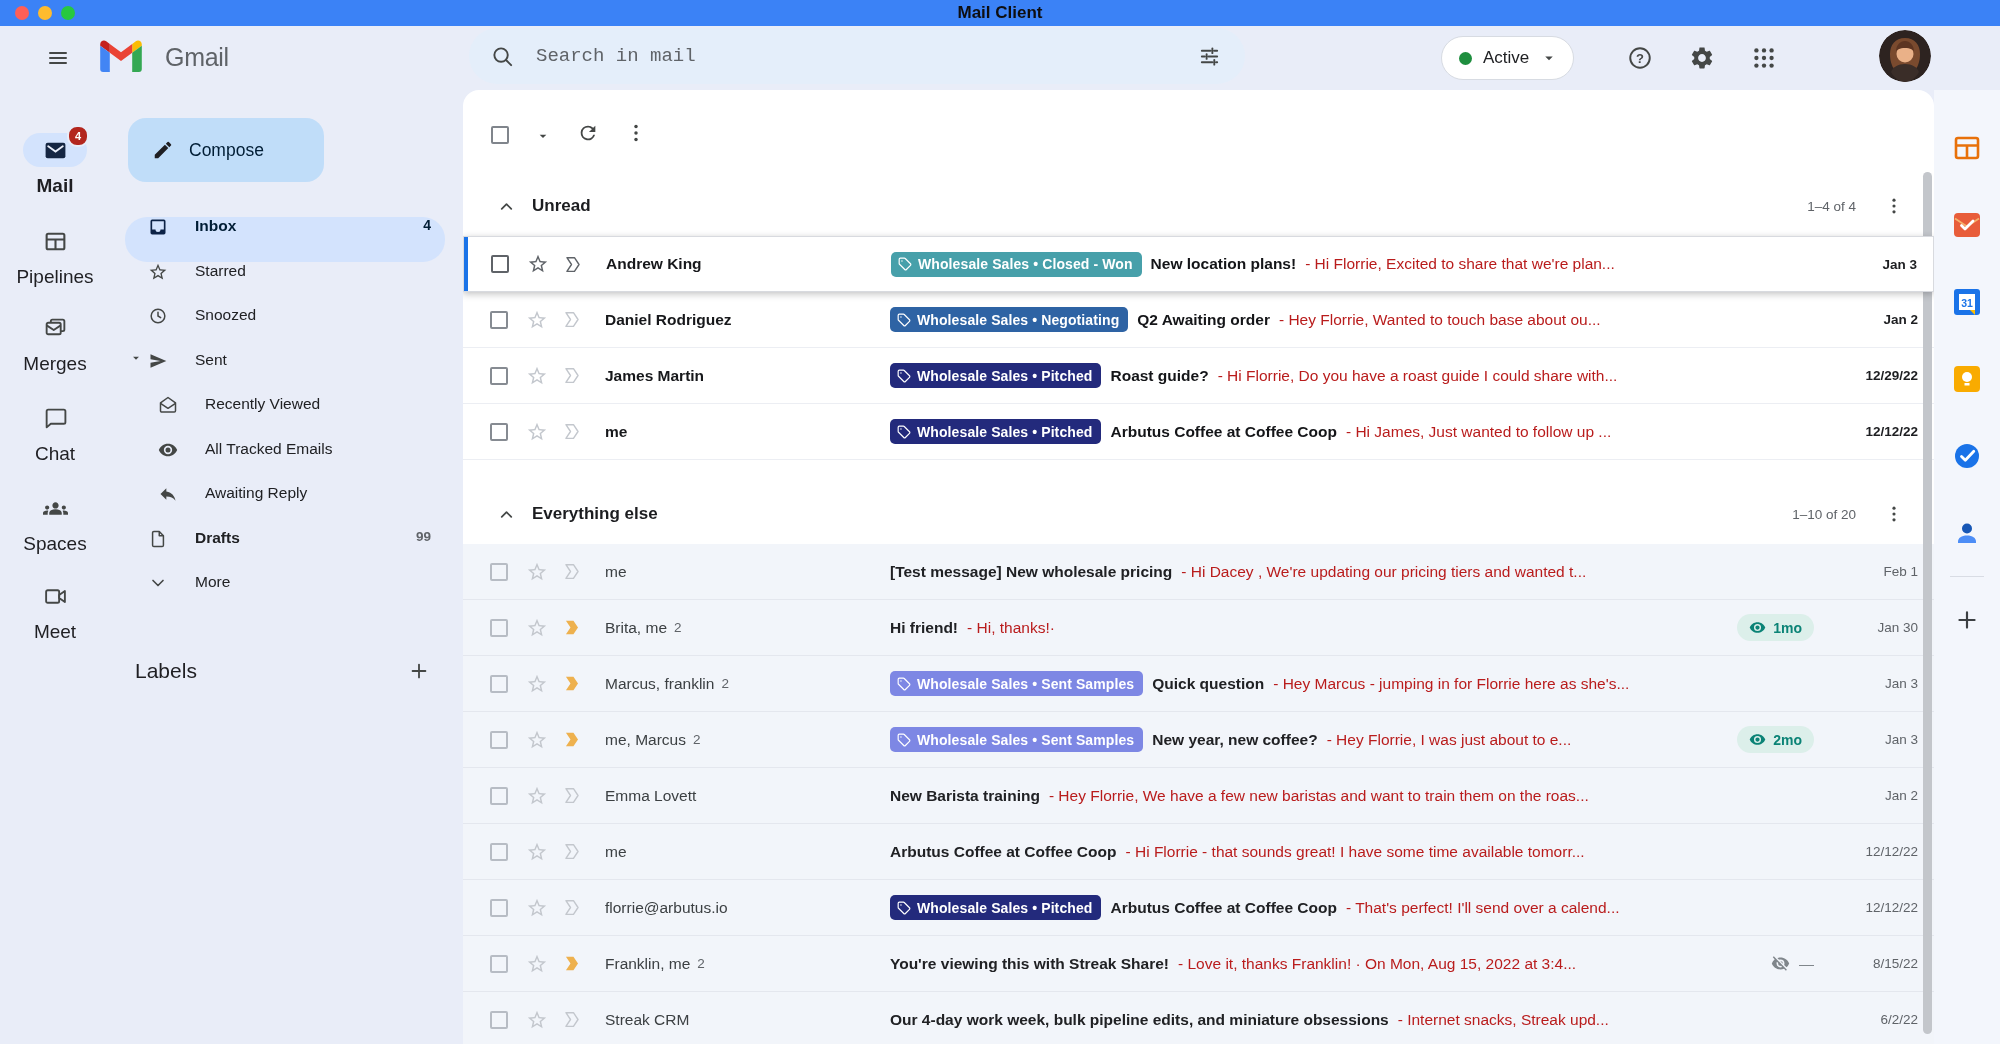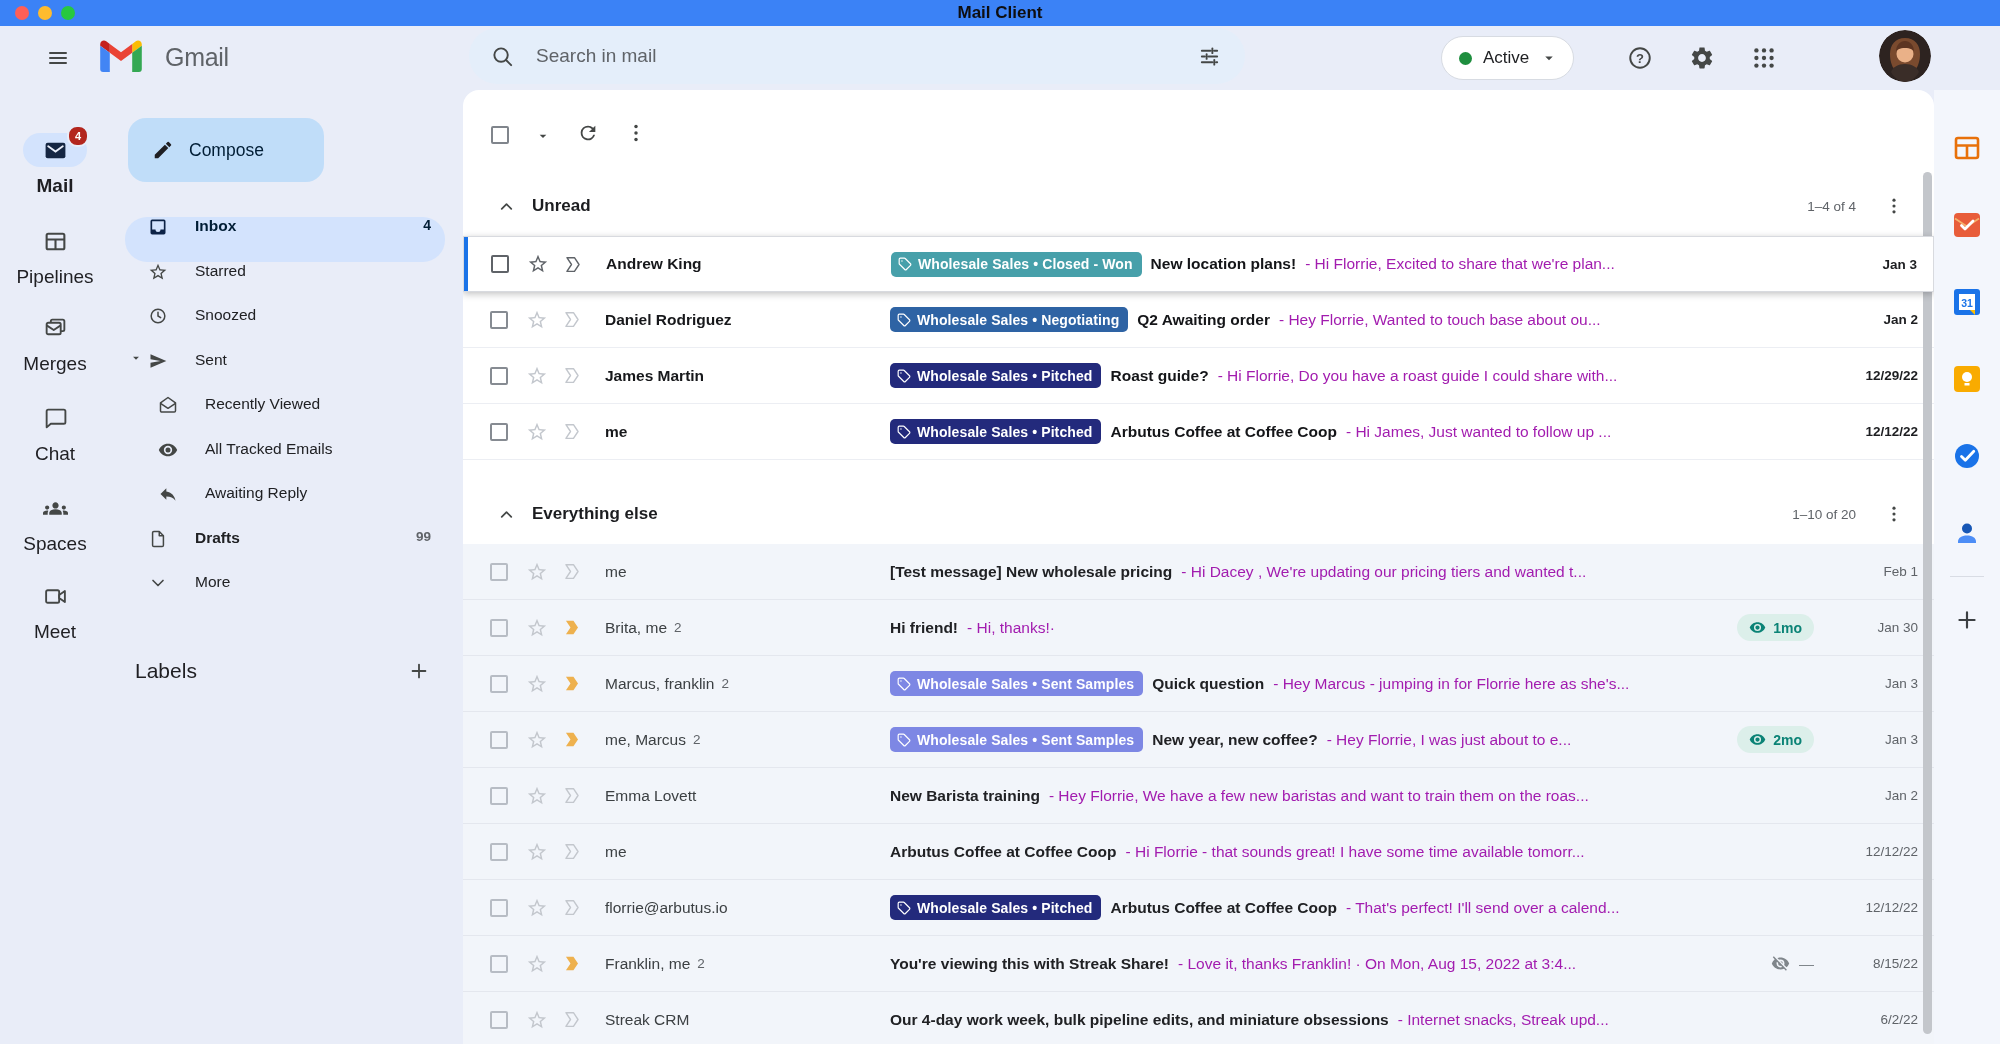--- a/index.html
+++ b/index.html
@@ -17,21 +17,21 @@
 
   
   .header{position:absolute;top:26px;left:0;width:100%;height:64px}
   .burger{position:absolute;left:38px;top:12px;width:40px;height:40px}
   .logo{position:absolute;left:100px;top:14px;display:flex;align-items:flex-end;gap:23px}
   .logo .gm svg{width:42px;height:32px}
   .logo span{font-size:25px;color:#5f6368;letter-spacing:-.3px}
   .searchbar{position:absolute;left:469px;top:2px;width:776px;height:56px;border-radius:28px;background:#e4eefa;
              display:flex;align-items:center;padding:0 14px 0 22px;box-sizing:border-box}
   .searchbar .icn svg{width:23px;height:23px}
-  .searchbar input{flex:1;margin-left:20px;background:transparent;border:none;outline:none;font-size:19px;color:#202124;font-family:Liberation Sans, sans-serif}
+  .searchbar input{flex:1;margin-left:20px;background:transparent;border:none;outline:none;font-size:19px;color:#202124;font-family:Liberation Mono, monospace}
   .searchbar input::placeholder{color:#5f6368}
   .active-pill{position:absolute;left:1441px;top:10px;height:44px;box-sizing:border-box;display:flex;align-items:center;gap:11px;
                padding:0 15px 0 17px;background:#fff;border:1px solid #d7dbe2;border-radius:22px;font-size:17px;color:#202124;cursor:pointer}
   .active-pill .dot{width:13px;height:13px;border-radius:50%;background:#1e8e3e}
   .active-pill .icn svg{width:18px;height:18px}
   .hdr-ic{position:absolute;top:10px;width:44px;height:44px}
   .hdr-ic .icn svg{width:26px;height:26px}
   .avatar{position:absolute;left:1879px;top:4px;width:52px;height:52px;border-radius:50%;overflow:hidden;cursor:pointer}
   .avatar svg{width:52px;height:52px}
 
@@ -96,21 +96,21 @@
   .row.selected .cb{border-color:#5f6368}
   .sender{flex:none;width:285px;padding-left:6px;font-size:15.5px;color:#3c4043;display:flex;align-items:center;gap:7px;overflow:hidden;white-space:nowrap}
   .row.unread .sender{font-weight:700;color:#17181b}
   .sender .cnt{font-size:13.5px;color:#5f6368;font-weight:400}
   .content{flex:1;min-width:0;display:flex;align-items:center;gap:9px;font-size:15.5px;white-space:nowrap;overflow:hidden}
   .chip{display:inline-flex;align-items:center;gap:6px;height:25px;padding:0 9px 0 7px;border-radius:5px;color:#fff;
         font-size:14px;font-weight:600;flex:none;letter-spacing:.1px}
   .chip .icn svg{width:14px;height:14px}
   .subj{color:#202124;font-weight:600;flex:none}
   .row.unread .subj{font-weight:700;color:#141518}
-  .snip{color:#a21caf;overflow:hidden;text-overflow:ellipsis}
+  .snip{color:#b91c1c;overflow:hidden;text-overflow:ellipsis}
   .badge-pill{display:inline-flex;align-items:center;gap:7px;height:27px;padding:0 12px;border-radius:14px;background:#dcefea;
               color:#0b8376;font-size:14px;font-weight:600;margin-left:14px;flex:none}
   .badge-pill .icn svg{width:17px;height:17px}
   .badge-plain{display:inline-flex;align-items:center;gap:9px;color:#80868b;font-size:15px;margin-left:14px;flex:none}
   .badge-plain .icn svg{width:19px;height:19px}
   .date{flex:none;width:94px;margin-left:10px;text-align:right;font-size:13.5px;color:#5f6368}
   .row.unread .date{font-weight:700;color:#1d1e21}
   .scrollbar{position:absolute;right:2px;top:82px;width:9px;height:862px;border-radius:5px;background:#c3c6cb;cursor:pointer}
 
   

